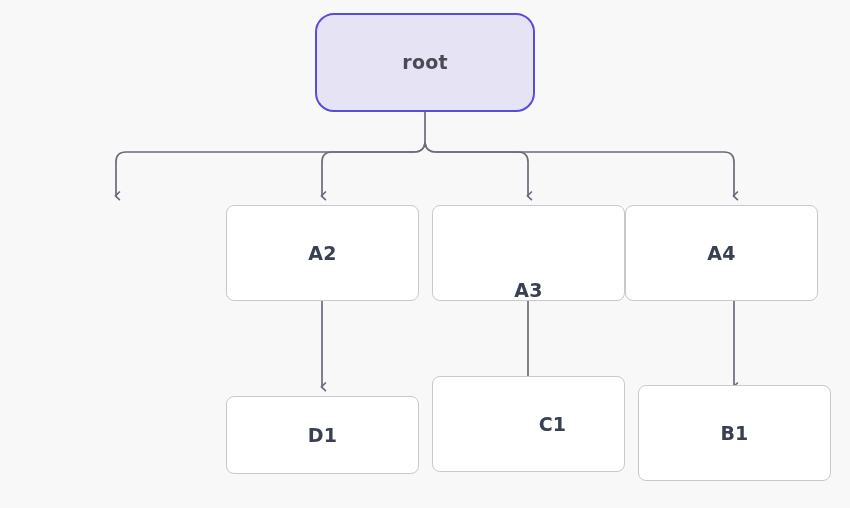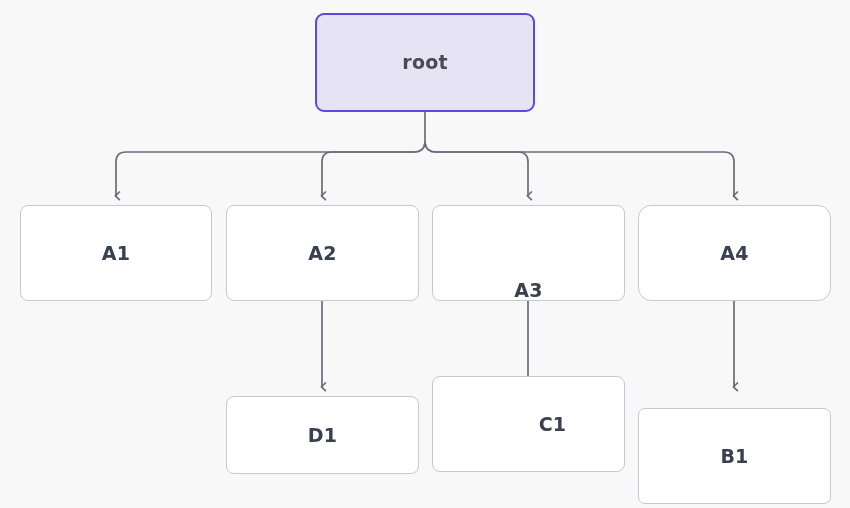--- a/index.html
+++ b/index.html
@@ -41,21 +41,21 @@
     font-size: 19px;
     font-weight: bold;
     color: #394150;
     letter-spacing: 0.2px;
     line-height: 1;
     user-select: none;
   }
   .node.root {
     background: #e6e3f5;
     border: 2px solid #5b4ae0;
-    border-radius: 9px;
+    border-radius: 19px;
   }
   .node.root .node-label {
     color: #4a4a55;
   }
 </style>
 </head>
 <body>
 
 <div id="canvas">
 
@@ -83,41 +83,38 @@
       <path d="M 528 301 L 528 387" marker-end="url(#arrowhead)"></path>
 
       <path d="M 734 301 L 734 387" marker-end="url(#arrowhead)"></path>
     </g>
   </svg>
 
   <div class="node root" style="left:315px; top:13px; width:220px; height:99px;">
     <span class="node-label">root</span>
   </div>
 
-  <div class="node" style="left:20px; top:205px; width:192px; height:96px;">
-    <span class="node-label">A1</span>
-  </div>
 
   <div class="node" style="left:226px; top:205px; width:193px; height:96px;justify-content:center;">
     <span class="node-label">A2</span>
   </div>
 
   <div class="node" style="left:432px; top:205px; width:193px; height:96px;align-items:flex-end;">
     <span class="node-label">A3</span>
   </div>
 
-  <div class="node" style="left:638px; top:205px; width:193px; height:96px;border-radius:13px;">
+  <div class="node" style="left:625px; top:205px; width:193px; height:96px;">
     <span class="node-label">A4</span>
   </div>
 
   <div class="node" style="left:226px; top:396px; width:193px; height:78px;">
     <span class="node-label">D1</span>
   </div>
 
   <div class="node" style="left:432px; top:376px; width:193px; height:96px;padding-left:48px;">
     <span class="node-label">C1</span>
   </div>
 
-  <div class="node" style="left:638px; top:408px; width:193px; height:96px;border-radius:7px;">
+  <div class="node" style="left:638px; top:385px; width:193px; height:96px;">
     <span class="node-label">B1</span>
   </div>
 
 </div>
 
 </body></html>

